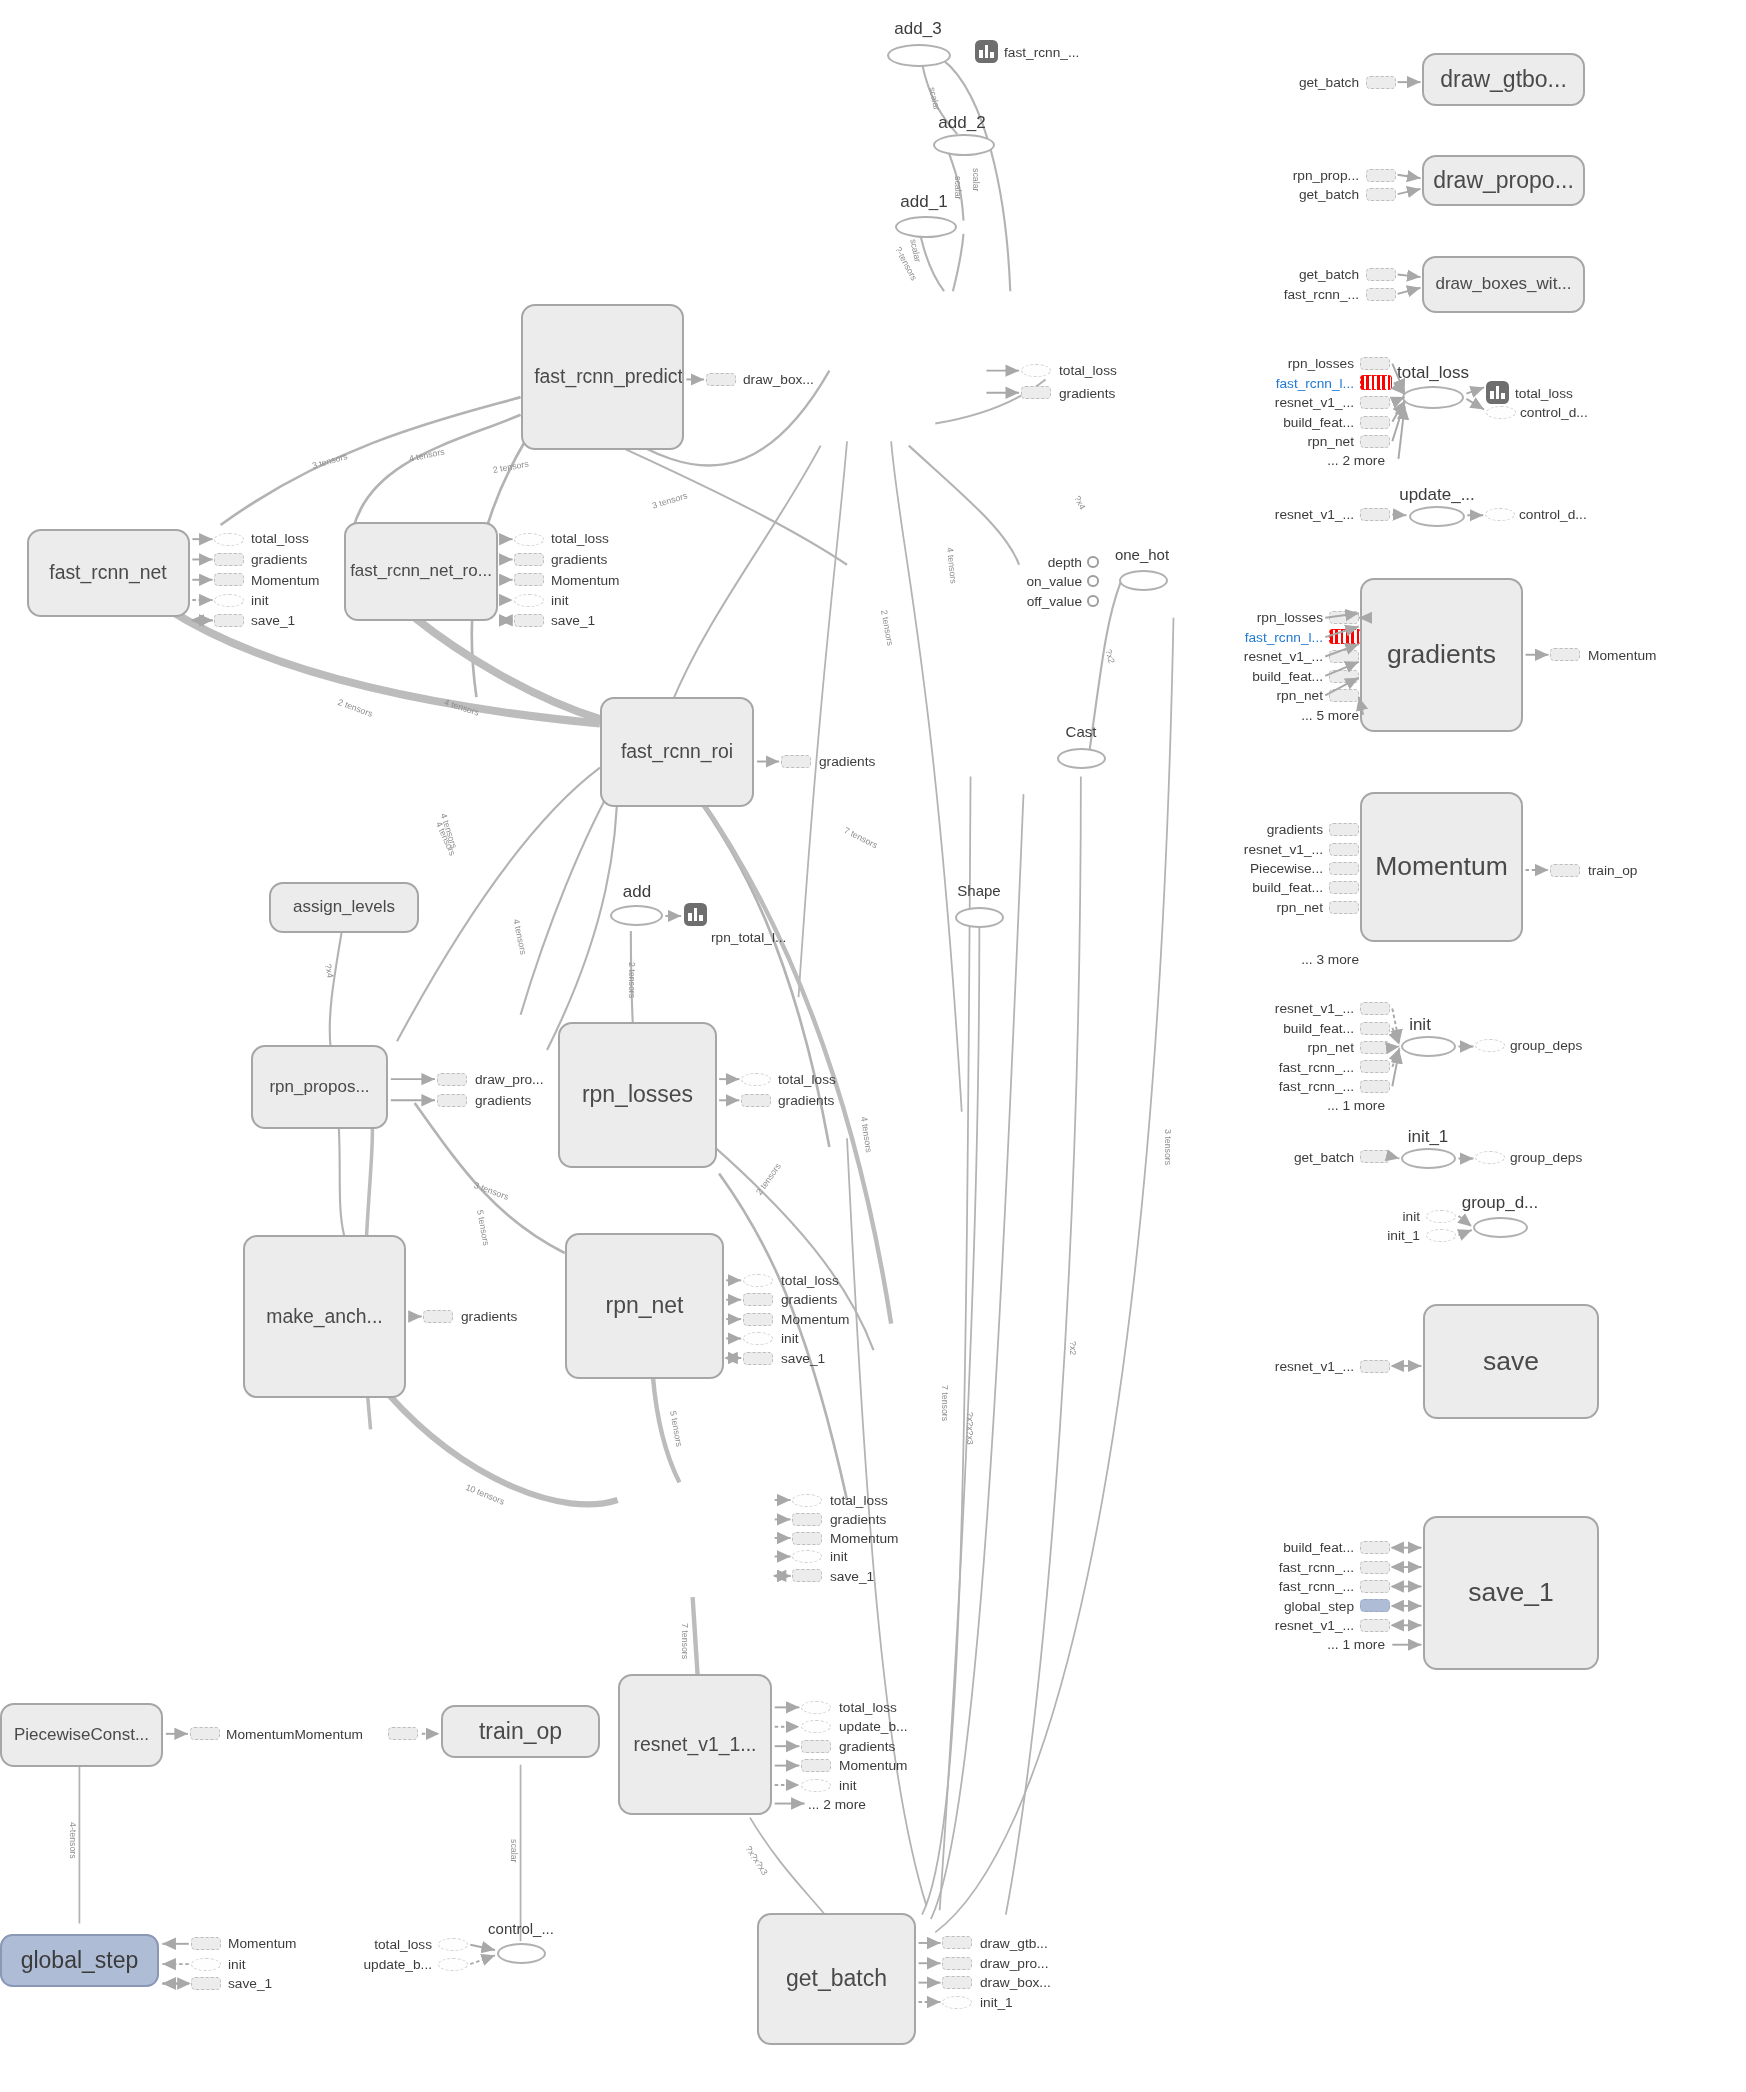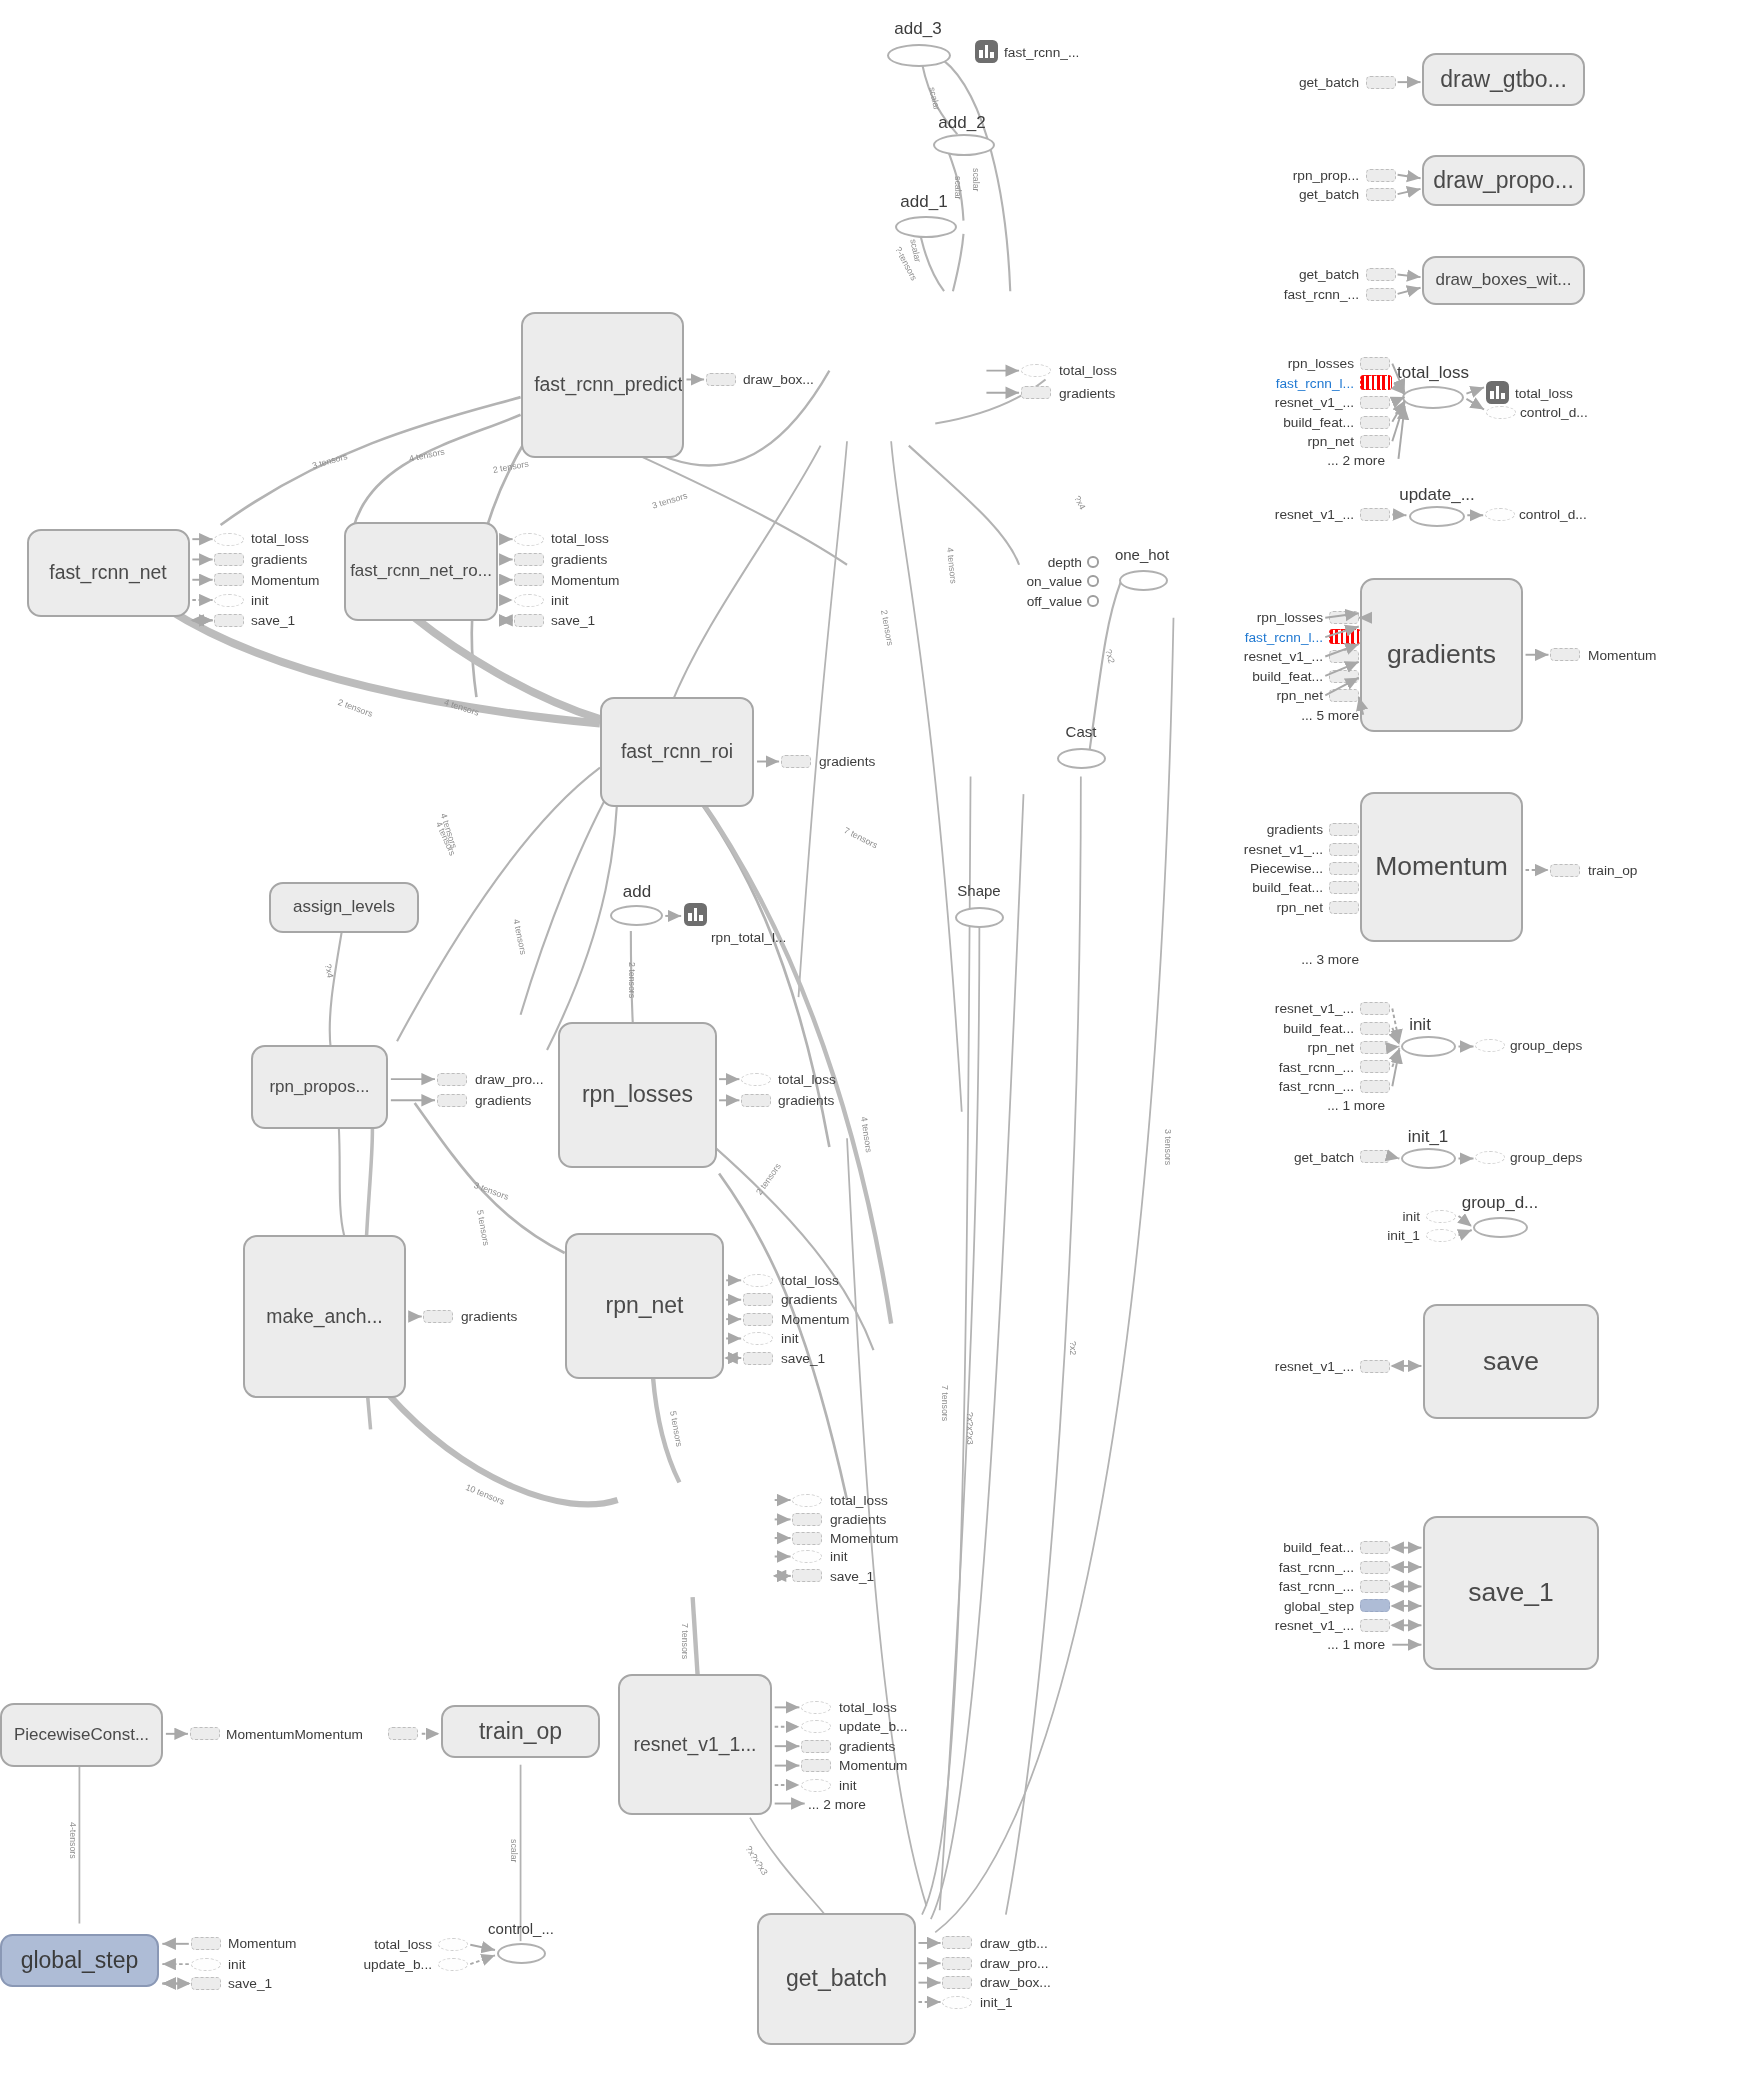--- a/index.html
+++ b/index.html
@@ -187,21 +187,21 @@
 
 <div class="tx c s19" style="left:924px;top:192px;">add_1</div>
 <div class="ell" style="left:895px;top:216px;width:62px;height:22px;"></div>
 
 <div class="elab" style="left:937px;top:86px;transform:rotate(78deg);">scalar</div>
 <div class="elab" style="left:963px;top:176px;transform:rotate(90deg);">scalar</div>
 <div class="elab" style="left:981px;top:168px;transform:rotate(90deg);">scalar</div>
 <div class="elab" style="left:918px;top:238px;transform:rotate(78deg);">scalar</div>
 <div class="elab" style="left:902px;top:245px;transform:rotate(62deg);">?-tensors</div>
 
-<div class="gnode s22" style="left:521px;top:312px;width:163px;height:146px;padding-left:12px;">
+<div class="gnode s22" style="left:521px;top:304px;width:163px;height:146px;padding-left:12px;">
   <span class="lbl">fast_rcnn_predict</span>
 </div>
 <div class="stub" style="left:706px;top:373px;"></div>
 <div class="tx s15" style="left:743px;top:372px;">draw_box...</div>
 
 <div class="stub ellipse" style="left:1021px;top:364px;"></div>
 <div class="tx s15" style="left:1059px;top:363px;">total_loss</div>
 <div class="stub" style="left:1021px;top:386px;"></div>
 <div class="tx s15" style="left:1059px;top:386px;">gradients</div>
 
@@ -411,21 +411,21 @@
 <div class="tx r s15" style="left:1359px;top:187px;">get_batch</div>
 <div class="stub" style="left:1366px;top:188px;"></div>
 <div class="gnode s26" style="left:1422px;top:155px;width:163px;height:51px;">
   <span class="lbl">draw_propo...</span>
 </div>
 
 <div class="tx r s15" style="left:1359px;top:267px;">get_batch</div>
 <div class="stub" style="left:1366px;top:268px;"></div>
 <div class="tx r s15" style="left:1359px;top:287px;">fast_rcnn_...</div>
 <div class="stub" style="left:1366px;top:288px;"></div>
-<div class="gnode s19" style="left:1422px;top:256px;width:163px;height:49px;text-align:right;">
+<div class="gnode s19" style="left:1422px;top:256px;width:163px;height:57px;text-align:right;">
   <span class="lbl">draw_boxes_wit...</span>
 </div>
 
 <div class="tx r s15" style="left:1354px;top:356px;">rpn_losses</div>
 <div class="stub" style="left:1360px;top:357px;"></div>
 <div class="tx r s15 blue" style="left:1354px;top:376px;">fast_rcnn_l...</div>
 <div class="stub redstripe" style="left:1360px;top:375px;"></div>
 <div class="tx r s15" style="left:1354px;top:395px;">resnet_v1_...</div>
 <div class="stub" style="left:1360px;top:396px;"></div>
 <div class="tx r s15" style="left:1354px;top:415px;">build_feat...</div>

